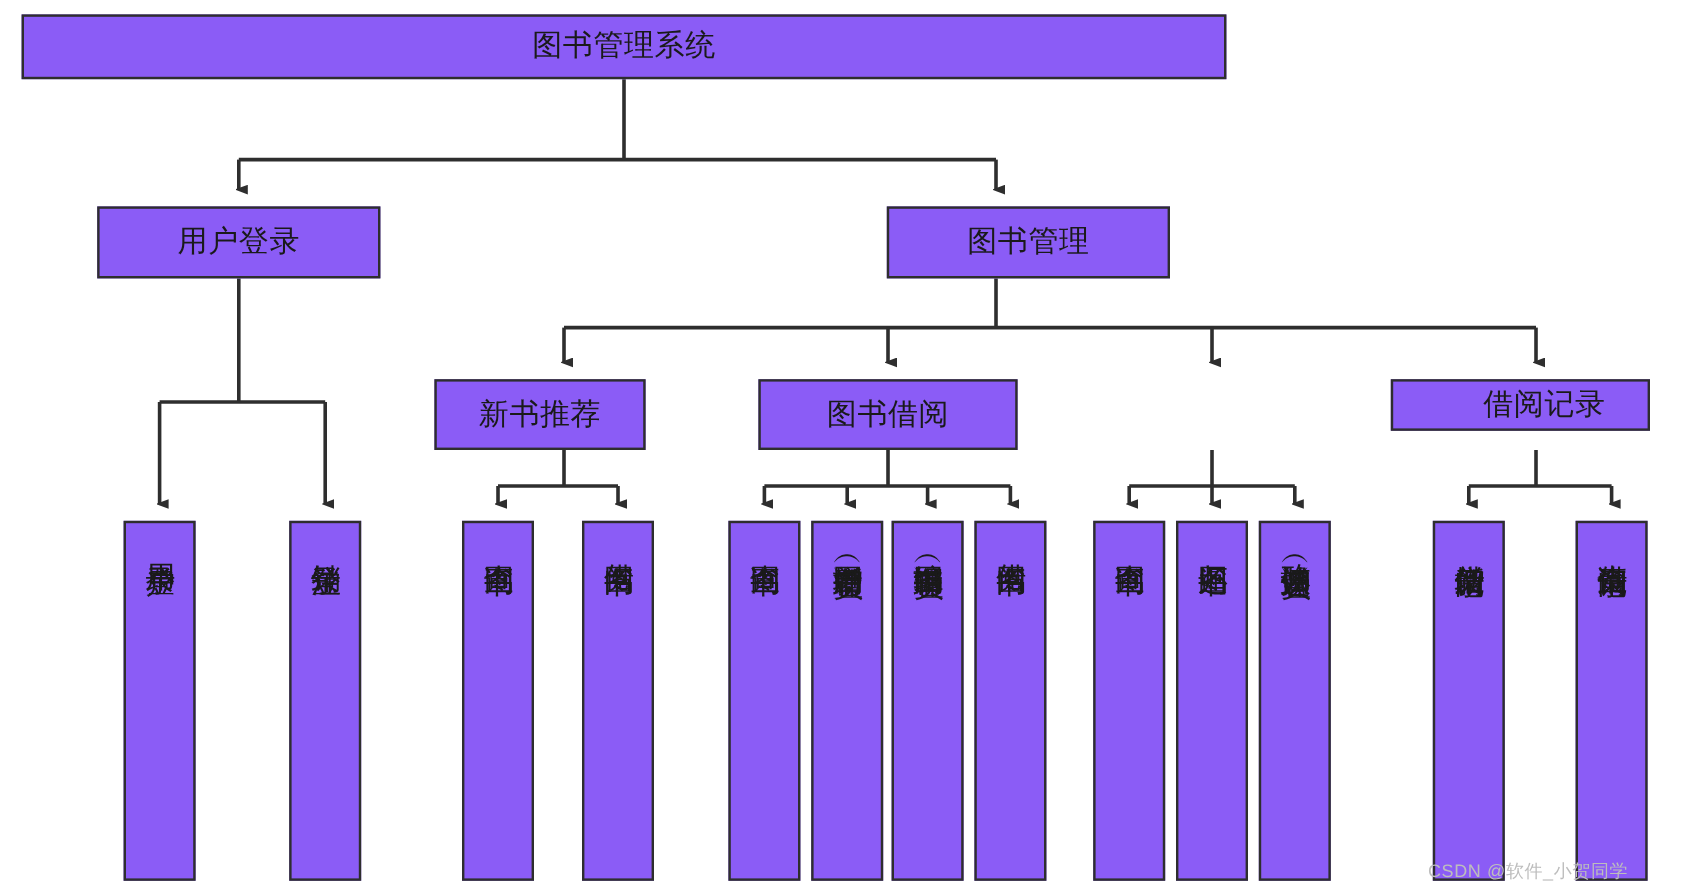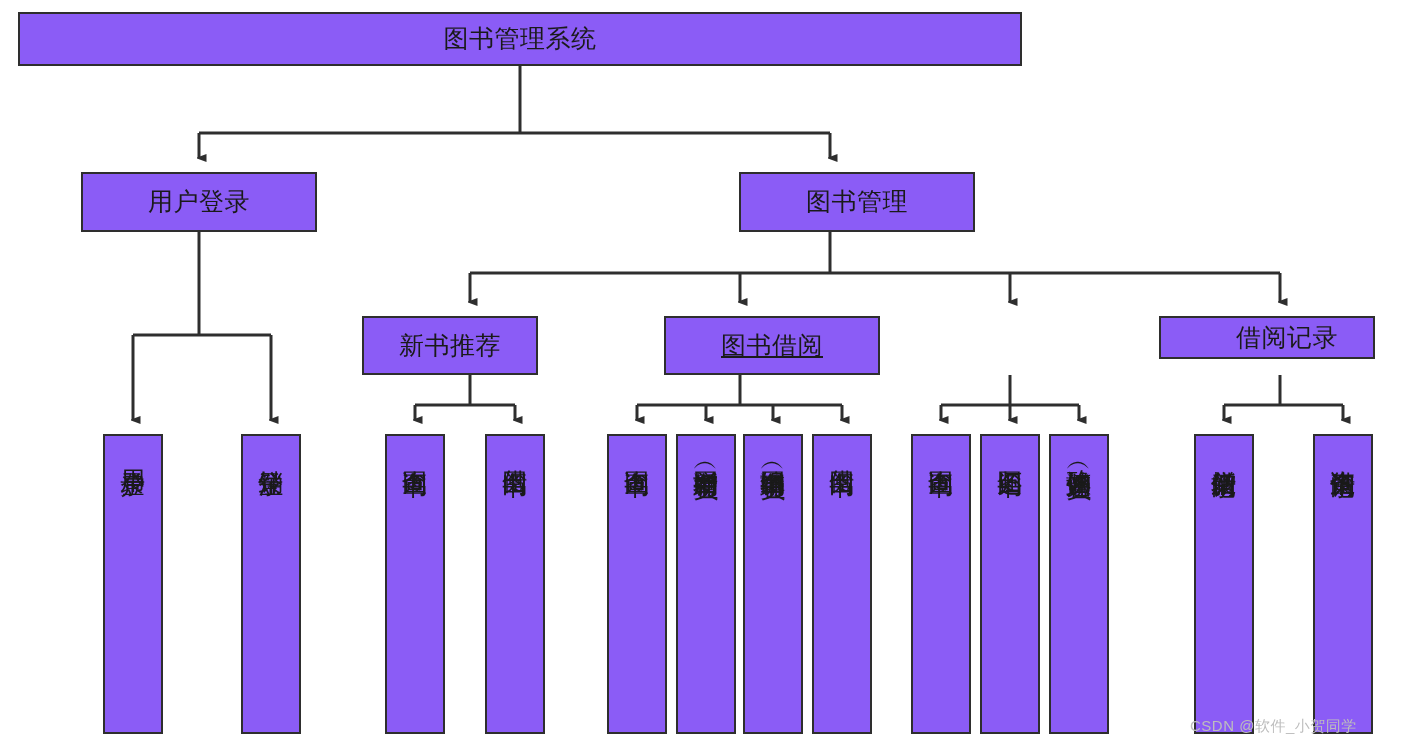--- a/index.html
+++ b/index.html
@@ -127,21 +127,21 @@
   <div class="node h" style="left:81px; top:172px; width:236px; height:60px;">
     <span class="label">用户登录</span>
   </div>
   <div class="node h" style="left:711px; top:172px; width:236px; height:60px;margin-left:28px;">
     <span class="label">图书管理</span>
   </div>
 
   <div class="node h" style="left:362px; top:316px; width:176px; height:59px;">
     <span class="label">新书推荐</span>
   </div>
-  <div class="node h" style="left:664px; top:316px; width:216px; height:59px;text-decoration:underline;">
+  <div class="node h" style="left:632px; top:316px; width:216px; height:59px;">
     <span class="label">图书借阅</span>
   </div>
   <div class="node h" style="left:1159px; top:316px; width:216px; height:43px;padding-left:40px;">
     <span class="label">借阅记录</span>
   </div>
 
   <div class="node v" style="left:103px; top:434px; width:60px; height:300px;">
     <span class="label">用户登录</span>
   </div>
   <div class="node v" style="left:241px; top:434px; width:60px; height:300px;">

